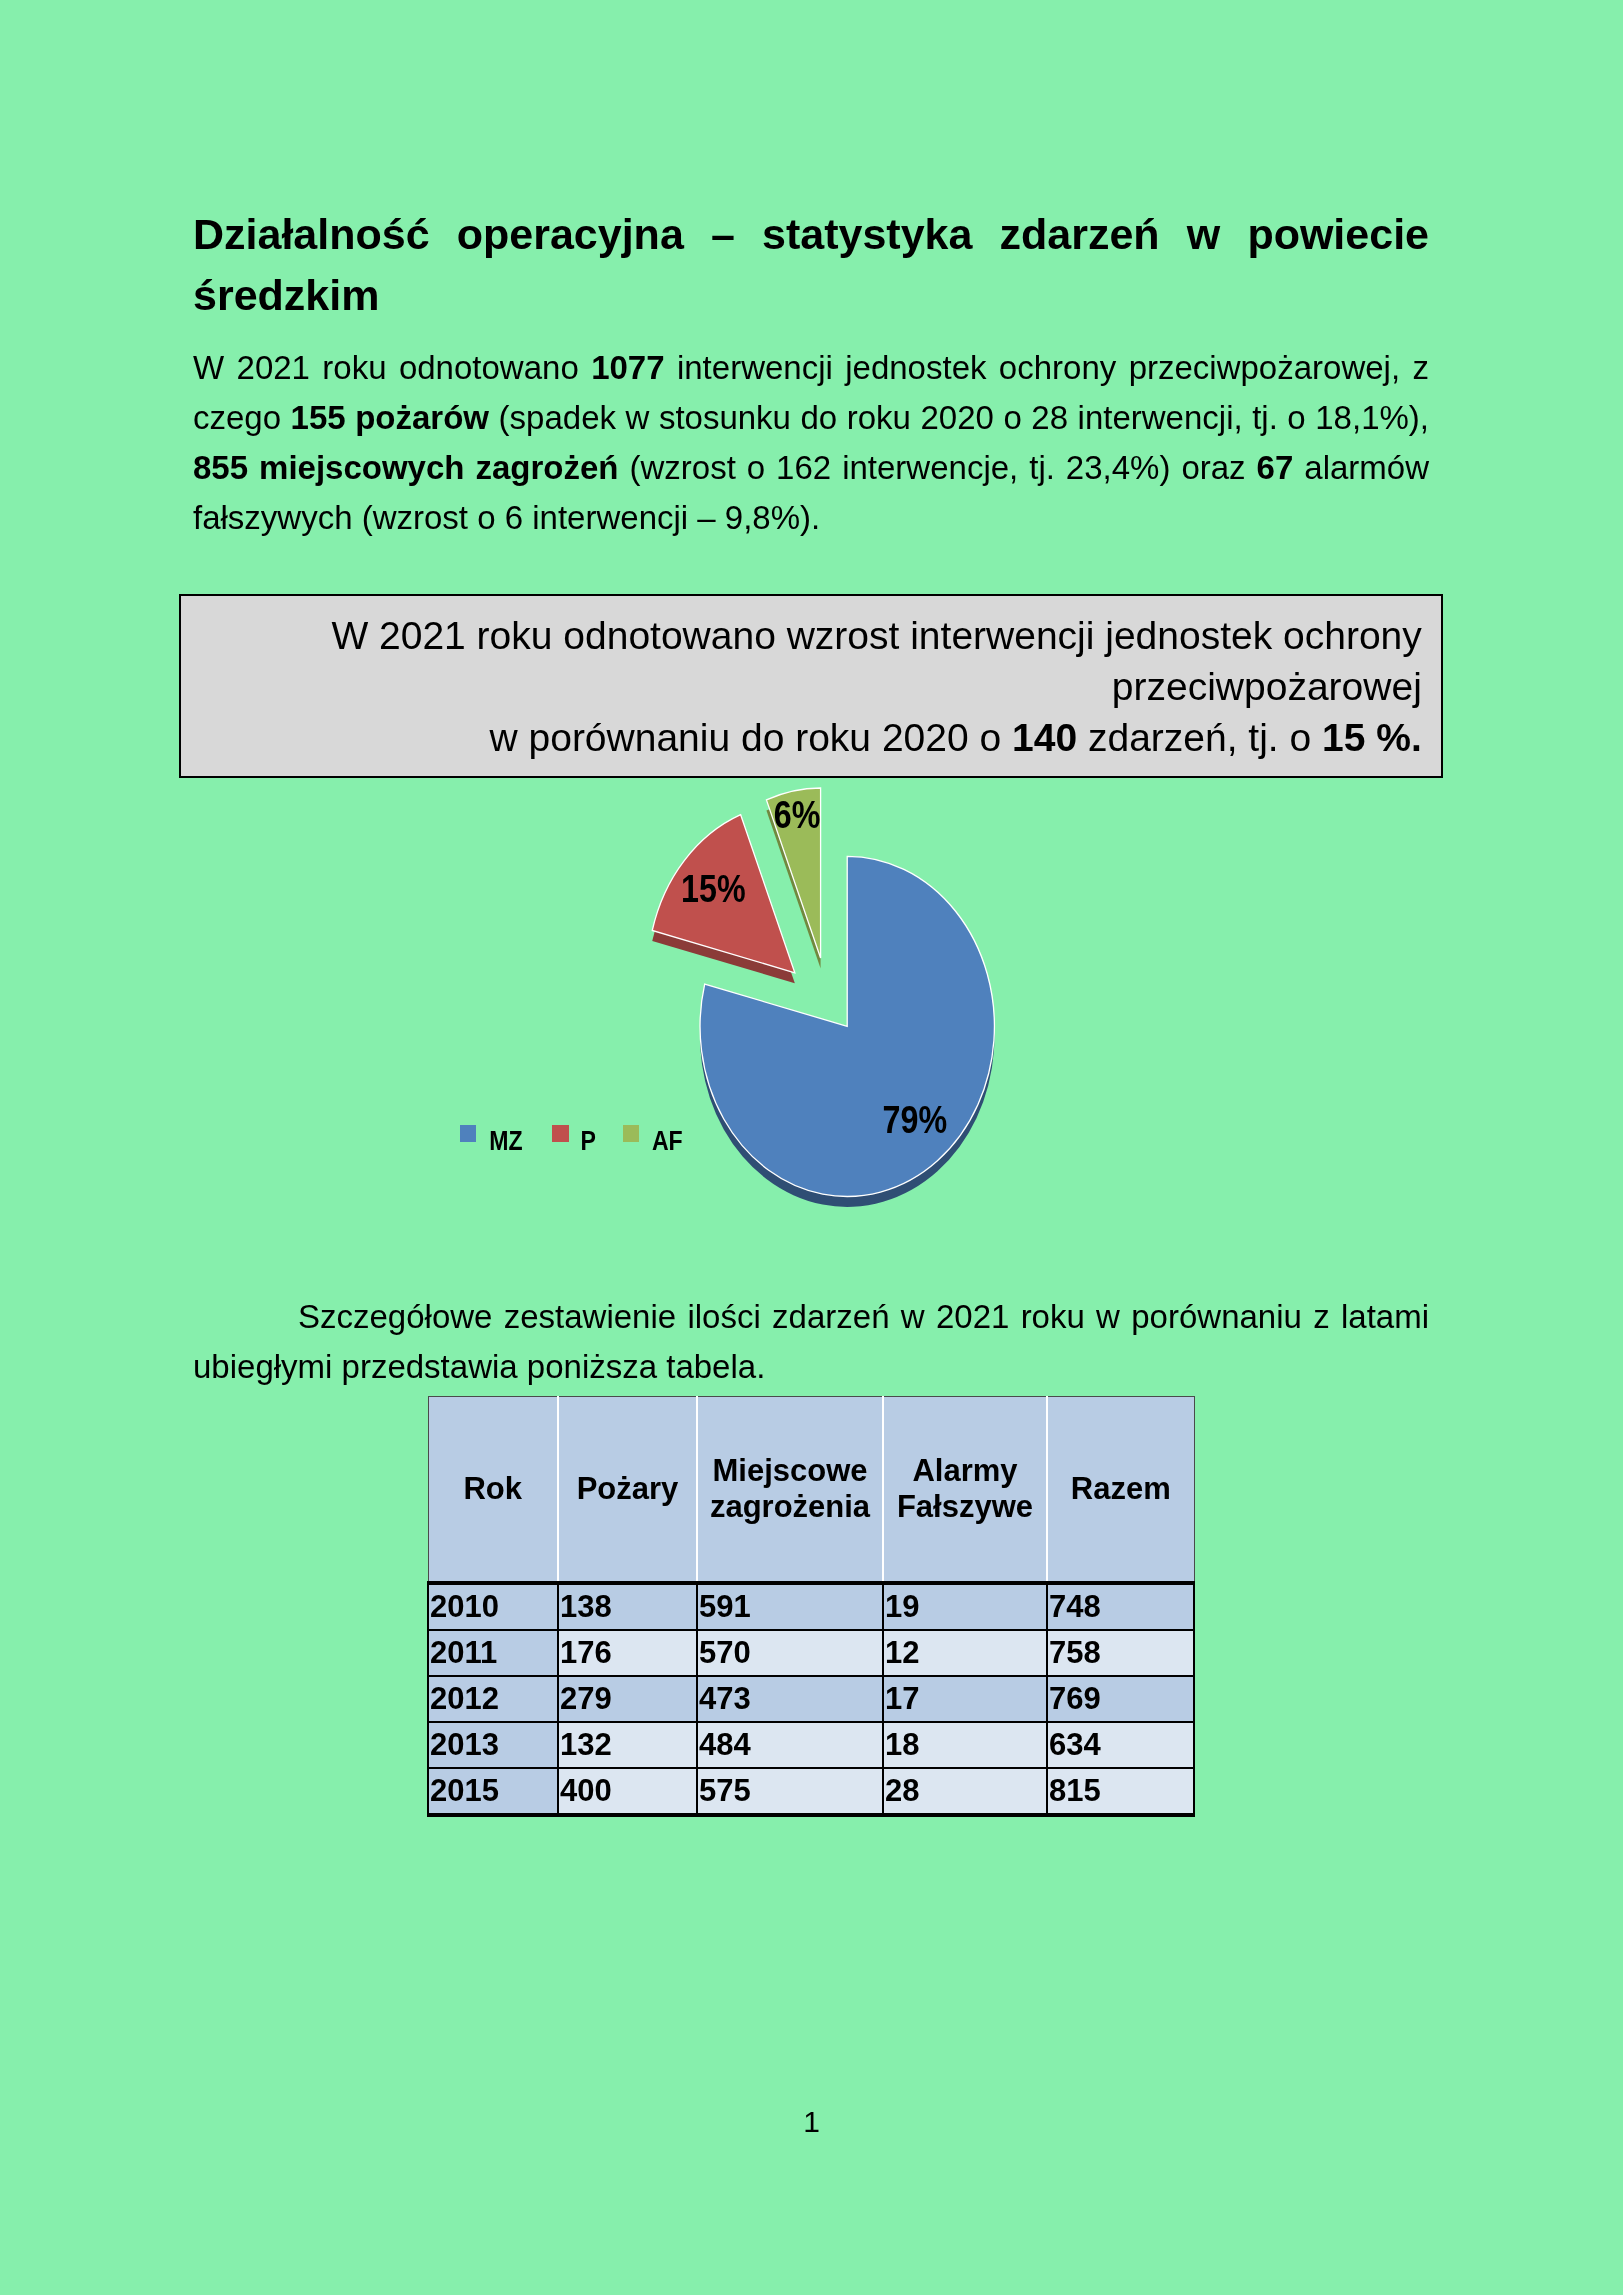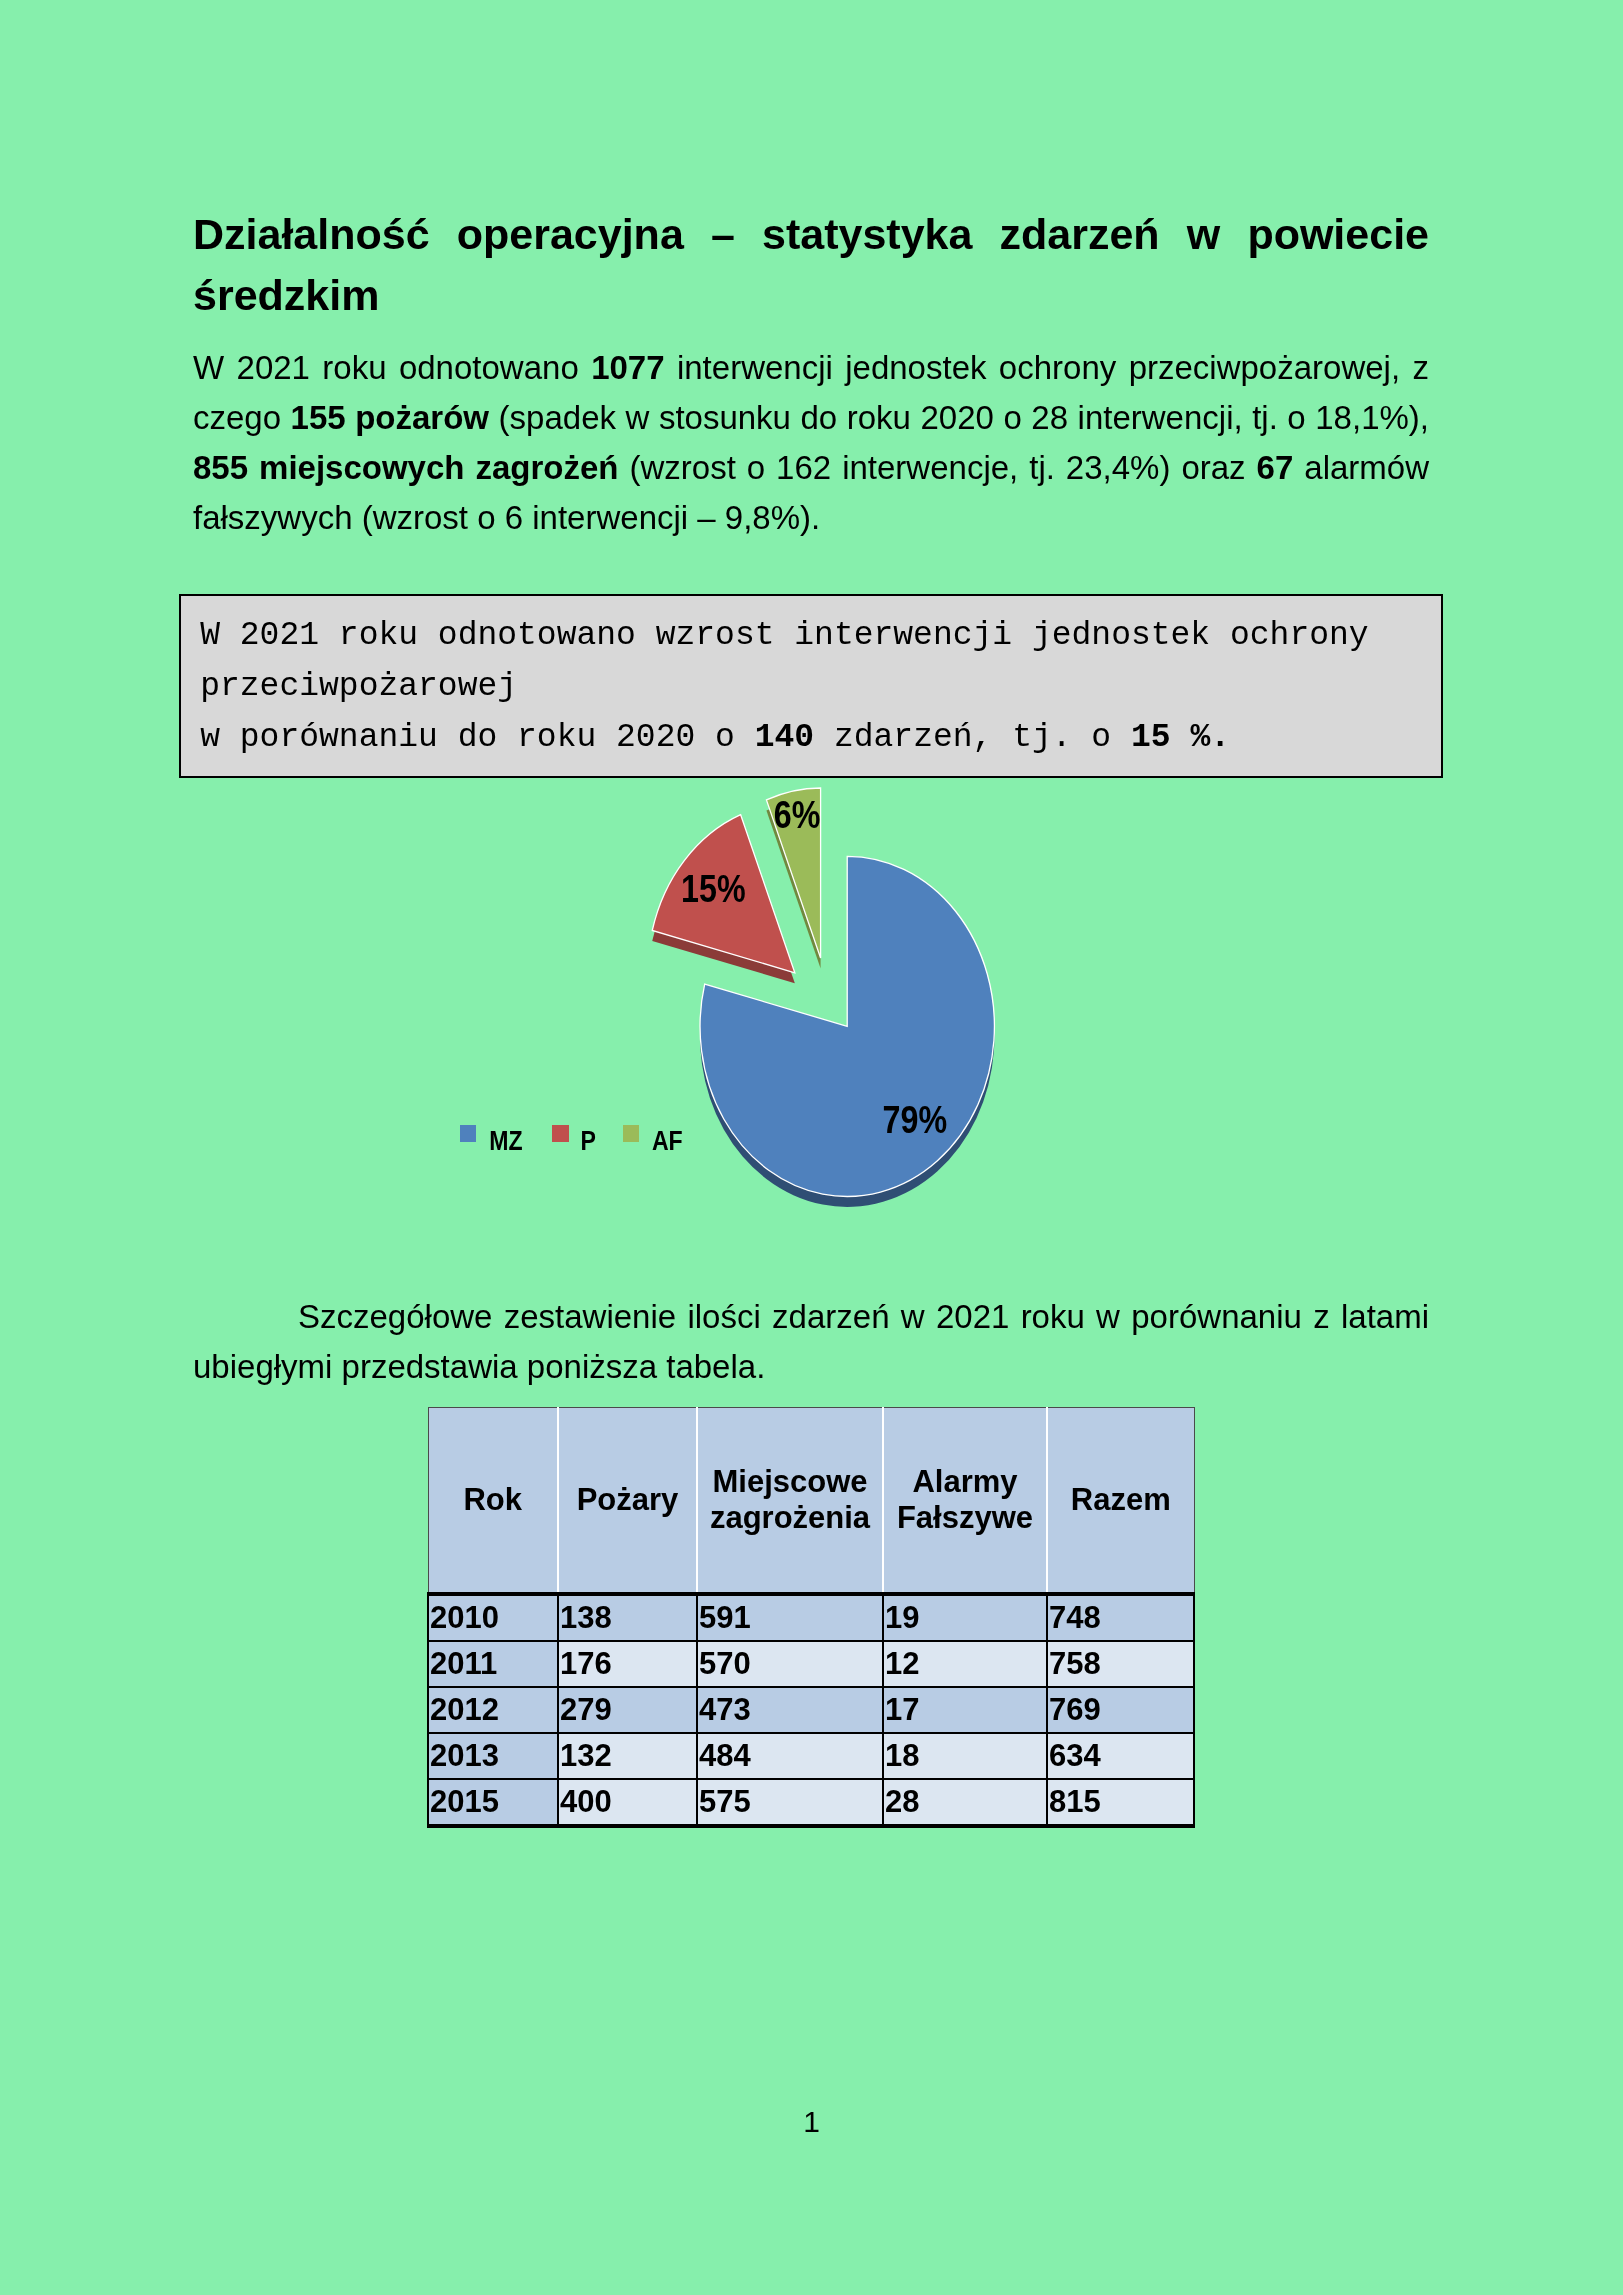--- a/index.html
+++ b/index.html
@@ -27,22 +27,22 @@
     text-align:justify;
   }
   .b{font-weight:bold;}
 
   
   .hbox{
     margin:51px -14.4px 0 -14.4px;
     background:#D8D8D8;
     border:2px solid #000;
     padding:14.4px 19.6px 13px 19.6px;
-    text-align:left;
-    font-size:33px;line-height:51px;font-family:Liberation Mono, monospace;
+    text-align:right;
+    font-size:39px;line-height:51px;
   }
 
   
   .chart-title{
     margin-top:149px;
     text-align:center;
     font-weight:bold;
     font-size:47px;line-height:58px;
     white-space:nowrap;
   }
@@ -61,21 +61,21 @@
   p.second{
     margin:73px 0 0 0;
     font-size:33px;line-height:50px;
     text-align:justify;
     text-indent:105px;
   }
 
   
   table.stats{
     border-collapse:collapse;table-layout:fixed;
-    width:767px;margin:15px auto 0 auto;
+    width:767px;margin:4px auto 0 auto;
     font-size:31px;
   }
   table.stats thead th{
     background:#B8CCE4;
     height:184px;
     font-weight:bold;text-align:center;vertical-align:middle;
     border-left:2px solid #ffffff;border-right:2px solid #ffffff;
     border-top:1.3px solid #4a4a4a;border-bottom:4.6px solid #000;
     padding:0 3.9px;
   }

